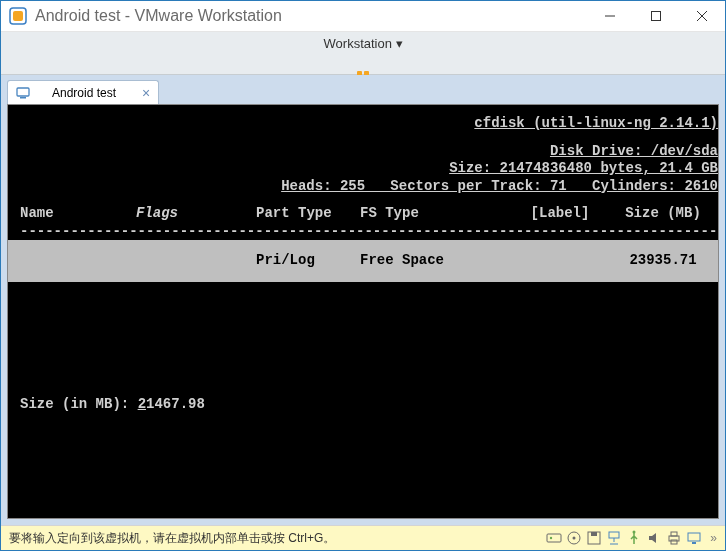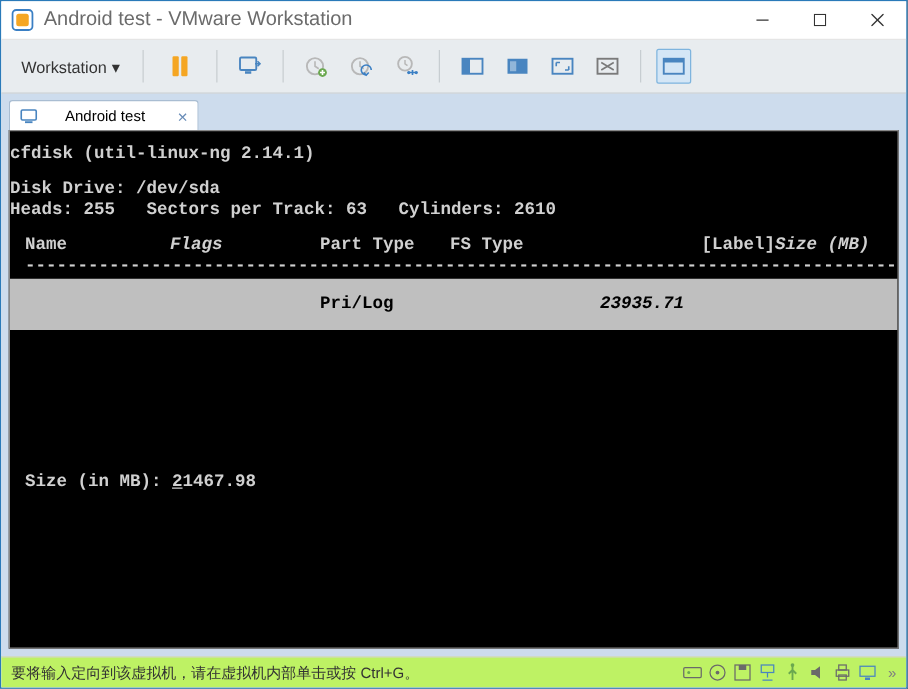--- a/index.html
+++ b/index.html
@@ -8,61 +8,61 @@
 
 .titlebar { height: 31px; background: #fff; display: flex; align-items: center; padding-left: 8px; border-bottom: 1px solid #e5e5e5; }
 .titlebar .app-icon { width: 18px; height: 18px; margin-right: 8px; }
 .titlebar .title { color: #6b6b6b; font-size: 16px; flex: 1; }
 .titlebar .ctrls { display: flex; height: 100%; }
 .titlebar .ctrl { width: 46px; display: flex; align-items: center; justify-content: center; color: #666; }
 .titlebar .ctrl.close { width: 46px; }
 .titlebar .ctrl svg { width: 10px; height: 10px; }
 
 
-.toolbar { height: 43px; background: #e8ecef; display: flex; align-items: center; padding: 0 10px; gap: 8px; border-bottom: 1px solid #c7cdd1; }
+.toolbar { height: 43px; background: #e8ecef; display: flex; align-items: center; padding: 0 10px; gap: 8px; border-bottom: 1px solid #c7cdd1; flex-direction: column; }
 .toolbar .menu-btn { background: transparent; border: none; font-size: 13px; color: #333; display: flex; align-items: center; gap: 4px; padding: 4px 6px; }
 .toolbar .sep { width: 1px; height: 26px; background: #c7cdd1; margin: 0 4px; }
 .toolbar .tbtn { width: 28px; height: 28px; display: flex; align-items: center; justify-content: center; border-radius: 2px; }
 .toolbar .tbtn.grp { width: 34px; }
 .toolbar .tbtn.active { background: #d4e6f6; border: 1px solid #7eb4de; }
 .toolbar .pause { display: flex; gap: 2px; }
 .toolbar .pause span { width: 5px; height: 16px; background: #f5a623; border-radius: 1px; }
 .toolbar svg.ico { width: 20px; height: 20px; }
 
 
 .tabwrap { height: 29px; background: #cddced; display: flex; align-items: flex-end; padding-left: 6px; }
 .tab { background: #fff; border: 1px solid #a9bdd2; border-bottom: none; height: 24px; display: flex; align-items: center; padding: 0 8px; gap: 22px; font-size: 12px; font-weight: normal; border-top-left-radius: 3px; border-top-right-radius: 3px; }
 .tab .tab-icon { width: 14px; height: 14px; }
 .tab .tab-x { color: #6a8db8; font-size: 14px; margin-left: 4px; }
 
 
 .term-outer { flex: 1; background: #cddced; padding: 0 6px 6px 6px; display: flex; }
 .terminal { background: #000; color: #d0d0d0; font-family: "Courier New", monospace; font-size: 14px; font-weight: bold; line-height: 1.25; flex: 1; overflow: hidden; border: 1px solid #888; }
-.terminal .center { text-align: left; white-space: pre; }
+.terminal .center { text-align: right; white-space: pre; text-decoration: underline; }
 .terminal .hdrline { display: flex; padding: 0 12px; white-space: pre; }
 .terminal .divider { color: #d0d0d0; padding: 0 12px; letter-spacing: 0; white-space: nowrap; overflow: hidden; }
 .terminal .selrow { background: #bfbfbf; color: #000; display: flex; padding: 12px 12px; white-space: pre; }
 .terminal .prompt { padding: 0 12px; margin-top: 114px; white-space: pre; }
 .cur { text-decoration: underline; }
 .bold { font-weight: bold; }
 .spacer { height: 10px; }
 
 
-.statusbar { height: 25px; background: #bef264; border-top: 1px solid #d4d4d4; display: flex; align-items: center; padding: 0 8px; font-size: 12px; color: #333; }
+.statusbar { height: 25px; background: #fef9c3; border-top: 1px solid #d4d4d4; display: flex; align-items: center; padding: 0 8px; font-size: 12px; color: #333; }
 .statusbar .msg { flex: 1; }
 .statusbar .tray { display: flex; gap: 4px; align-items: center; }
 .statusbar .tray .ti { width: 16px; height: 16px; display: flex; align-items: center; justify-content: center; }
 .statusbar .chev { color: #808080; margin-left: 4px; }
 
 .col-name  { width: 116px; font-family: Liberation Mono, monospace; }
 .col-flags { width: 120px; font-style: italic; }
 .col-ptype { width: 104px; }
 .col-fstype{ width: 140px; }
-.col-label { width: 120px; text-align: right; }
-.col-size  { flex: 1; text-align: left; font-style: italic; }
+.col-label { width: 120px; text-align: center; }
+.col-size  { flex: 1; text-align: center; }
 </style>
 </head>
 <body>
 
 <div class="titlebar">
   <span class="app-icon">
     <svg viewBox="0 0 18 18">
         <rect x="1" y="1" width="16" height="16" rx="3" fill="#fff" stroke="#3a7fc4" stroke-width="1.5"></rect>
         <rect x="4" y="4" width="10" height="10" rx="2" fill="#f5a623"></rect>
       </svg>
@@ -180,35 +180,37 @@
     <span class="tab-x">×</span>
   </div>
 </div>
 
 <div class="term-outer">
   <div class="terminal">
     <div class="spacer"></div>
     <div class="center">cfdisk (util-linux-ng 2.14.1)</div>
     <div class="spacer"></div>
     <div class="center bold">Disk Drive: /dev/sda</div>
-    <div class="center">Heads: 255   Sectors per Track: 63   Cylinders: 2610</div>
+    <div class="center">Size: 21474836480 bytes, 21.4 GB</div>
+    <div class="center">Heads: 255   Sectors per Track: 71   Cylinders: 2610</div>
     <div class="spacer"></div>
     <div class="hdrline">
       <span class="col-name">Name</span>
       <span class="col-flags">Flags</span>
       <span class="col-ptype">Part Type</span>
       <span class="col-fstype">FS Type</span>
       <span class="col-label">[Label]</span>
       <span class="col-size">Size (MB)</span>
     </div>
     <div class="divider">----------------------------------------------------------------------------------------------------</div>
     <div class="selrow">
       <span class="col-name"></span>
       <span class="col-flags"></span>
       <span class="col-ptype">Pri/Log</span>
+      <span class="col-fstype">Free Space</span>
       <span class="col-label"></span>
       <span class="col-size">23935.71</span>
     </div>
     <div class="prompt"><span>Size (in MB): </span><span class="cur">2</span><span>1467.98</span></div>
   </div>
 </div>
 
 <div class="statusbar">
   <span class="msg">要将输入定向到该虚拟机，请在虚拟机内部单击或按 Ctrl+G。</span>
   <div class="tray">

